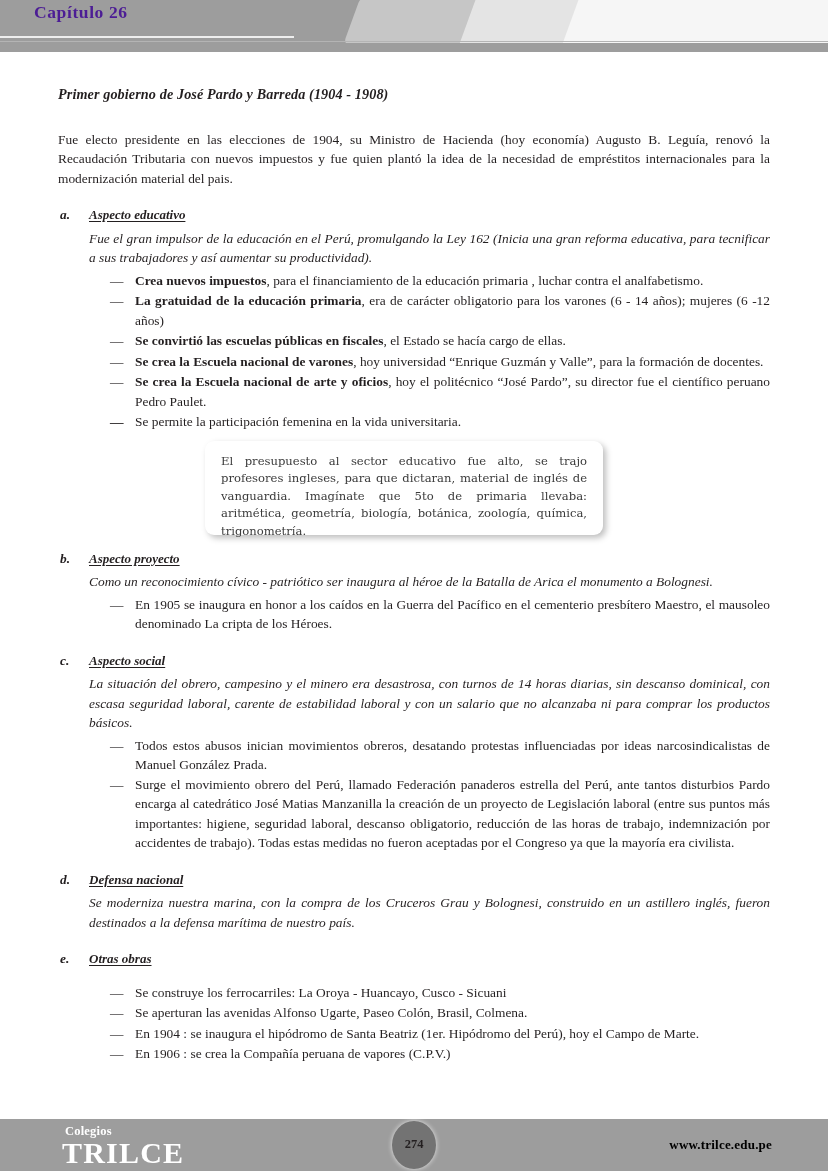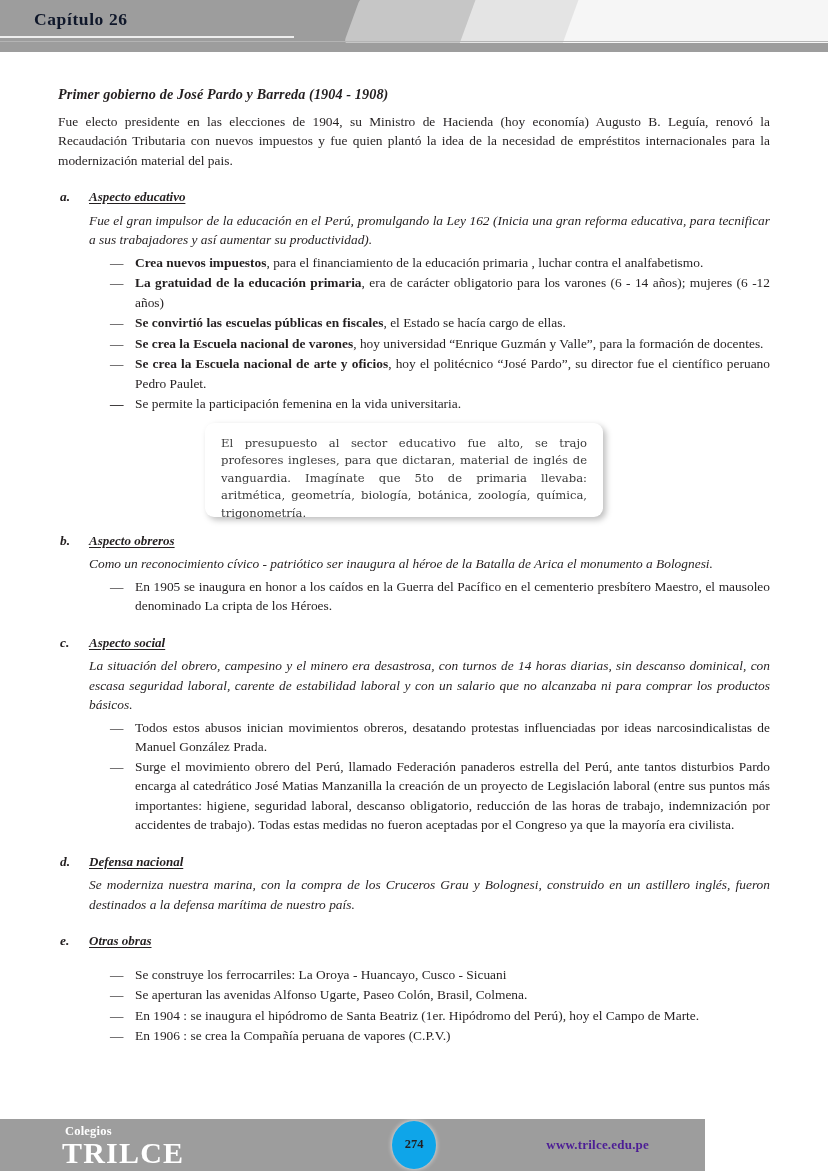--- a/index.html
+++ b/index.html
@@ -51,26 +51,26 @@
     background: #e4e4e4;
   }
   .hband.b3 {
     left: 571px;
     width: 320px;
     background: #f6f6f6;
   }
   .chapter-label {
     position: absolute;
     left: 34px;
-    top: 9px;
+    top: 2px;
     font-family: "Liberation Serif", "DejaVu Serif", serif;
     font-weight: bold;
     font-size: 17.5px;
     letter-spacing: 0.6px;
-    color: #0f172a;
+    color: #4c1d95;
     white-space: nowrap;
   }
   .chapter-underline {
     position: absolute;
     left: 0;
     top: 36px;
     width: 294px;
     height: 2px;
     background: #eeeeee;
   }
@@ -101,21 +101,21 @@
   .content {
     padding: 33px 58px 0 58px;
     font-size: 13.4px;
     line-height: 19.5px;
   }
 
   h2.section-title {
     font-size: 14.2px;
     font-weight: bold;
     font-style: italic;
-    margin: 0 0 7px 0;
+    margin: 0 0 25px 0;
     letter-spacing: 0.1px;
   }
   p.para {
     margin: 0 0 3px 0;
     text-align: justify;
   }
 
   
   .lettered {
     margin-top: 17px;
@@ -193,21 +193,21 @@
     line-height: 17.6px;
     text-align: justify;
     color: #3a3a3a;
   }
 
   
   .footer {
     position: absolute;
     left: 0;
     top: 1119px;
-    width: 705px;
+    width: 828px;
     height: 52px;
     background: #9d9d9d;
   }
   .footer-logo {
     position: absolute;
     left: 62px;
     top: 5px;
     color: #ffffff;
   }
   .footer-logo .colegios {
@@ -224,40 +224,40 @@
     font-size: 30px;
     letter-spacing: 1.2px;
     line-height: 30px;
   }
   .page-badge {
     position: absolute;
     left: 392px;
     top: 1121px;
     width: 44px;
     height: 48px;
-    background: #0ea5e9;
+    background: #737373;
     border-radius: 50%;
     box-shadow: 0 0 5px rgba(255,255,255,0.75);
   }
   .page-badge span {
     position: absolute;
     left: 0;
     top: 16px;
     width: 44px;
     text-align: center;
     font-family: "Liberation Serif", "DejaVu Serif", serif;
     font-weight: bold;
     font-size: 12.5px;
     color: #231f20;
   }
   .footer-url {
     position: absolute;
     right: 56px;
     top: 18px;
-    color: #4c1d95;
+    color: #000000;
     font-family: "Liberation Serif", "DejaVu Serif", serif;
     font-weight: bold;
     font-size: 13px;
     letter-spacing: 0.2px;
   }
 </style>
 </head>
 <body>
 
 <div class="header">
@@ -292,21 +292,21 @@
         <li><span class="dash">—</span><span>Se permite la participación femenina en la vida universitaria.</span></li>
       </ul>
     </div>
 
     <div class="callout-wrap">
       <div class="callout">El presupuesto al sector educativo fue alto, se trajo profesores ingleses, para que dictaran, material de inglés de vanguardia. Imagínate que 5to de primaria llevaba: aritmética, geometría, biología, botánica, zoología, química, trigonometría.</div>
     </div>
 
     <div class="lettered" style="margin-top:4px;">
       <span class="letter">b.</span>
-      <span class="sub-head">Aspecto obreros</span>
+      <span class="sub-head">Aspecto proyecto</span>
       <p class="body-para">Como un reconocimiento cívico - patriótico ser inaugura al héroe de la Batalla de Arica el monumento a Bolognesi.</p>
       <ul class="dashlist">
         <li><span class="dash">—</span><span>En 1905 se inaugura en honor a los caídos en la Guerra del Pacífico en el cementerio presbítero Maestro, el mausoleo denominado La cripta de los Héroes.</span></li>
       </ul>
     </div>
 
     <div class="lettered">
       <span class="letter">c.</span>
       <span class="sub-head">Aspecto social</span>
       <p class="body-para">La situación del obrero, campesino y el minero era desastrosa, con turnos de 14 horas diarias, sin descanso dominical, con escasa seguridad laboral, carente de estabilidad laboral y con un salario que no alcanzaba ni para comprar los productos básicos.</p>

